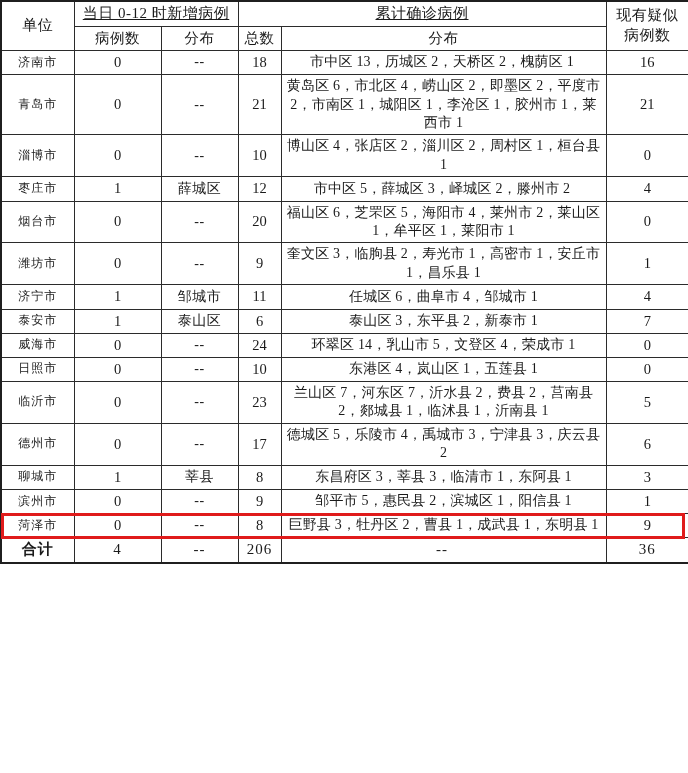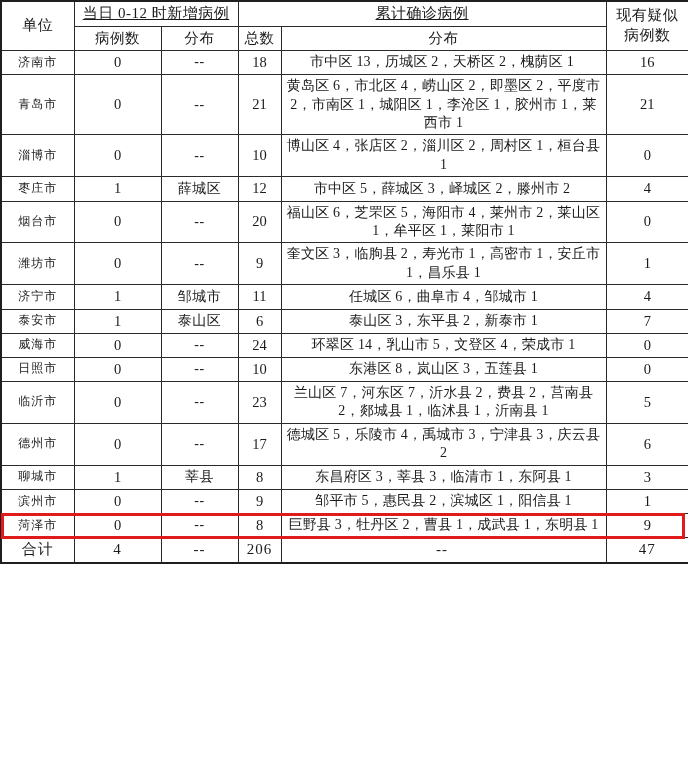--- a/index.html
+++ b/index.html
@@ -103,21 +103,21 @@
   td.dist.center {
     text-align: center;
     padding-left: 0;
   }
 
   tr.total td {
     font-size: 15px;
     letter-spacing: 1px;
   }
   tr.total td.unit {
-    font-weight: normal;
+    font-weight: bold;
   }
 
   
   tr.highlight td {
     position: relative;
     text-align: center;
   }
   .hl-box {
     position: absolute;
     left: 2px;
@@ -236,21 +236,21 @@
           <td class="dist-new dash">--</td>
           <td class="num">24</td>
           <td class="dist">环翠区 14，乳山市 5，文登区 4，荣成市 1</td>
           <td class="num">0</td>
         </tr>
         <tr>
           <td class="unit">日照市</td>
           <td class="num">0</td>
           <td class="dist-new dash">--</td>
           <td class="num">10</td>
-          <td class="dist">东港区 8，岚山区 3，五莲县 1</td>
+          <td class="dist">东港区 4，岚山区 1，五莲县 1</td>
           <td class="num">0</td>
         </tr>
         <tr>
           <td class="unit">临沂市</td>
           <td class="num">0</td>
           <td class="dist-new dash">--</td>
           <td class="num">23</td>
           <td class="dist">兰山区 7，河东区 7，沂水县 2，费县 2，莒南县 2，郯城县 1，临沭县 1，沂南县 1</td>
           <td class="num">5</td>
         </tr>
@@ -285,19 +285,19 @@
           <td class="num">8</td>
           <td class="dist">巨野县 3，牡丹区 2，曹县 1，成武县 1，东明县 1</td>
           <td class="num">9</td>
         </tr>
         <tr class="total">
           <td class="unit">合计</td>
           <td class="num">4</td>
           <td class="dist-new dash">--</td>
           <td class="num">206</td>
           <td class="dist center dash">--</td>
-          <td class="num">47</td>
+          <td class="num">36</td>
         </tr>
       </tbody>
   </table>
 
   <div class="hl-box" style="top: 512.516px; height: 26.125px; left: 1px; width: 684px; border-color: rgb(224, 27, 27);"></div>
 </div>
 
 </body></html>

